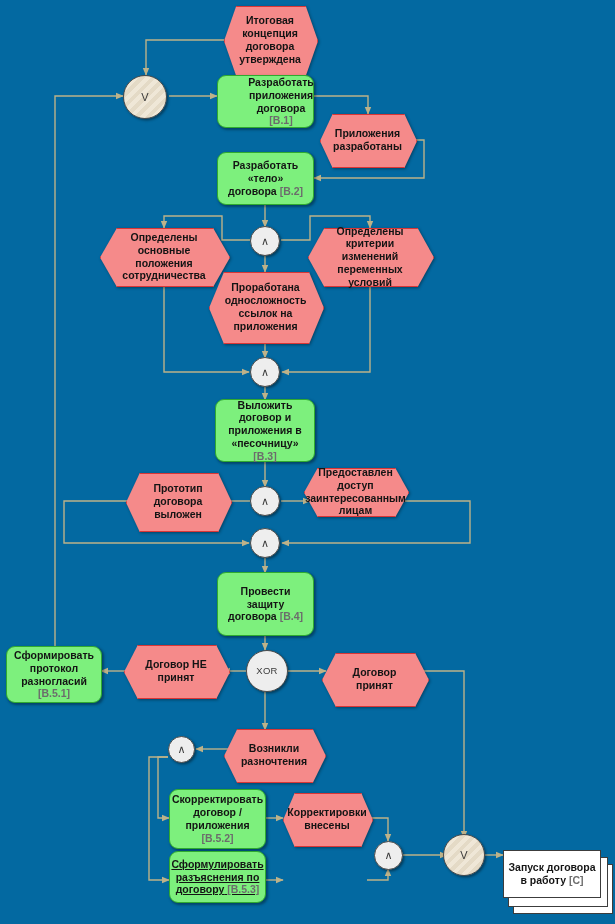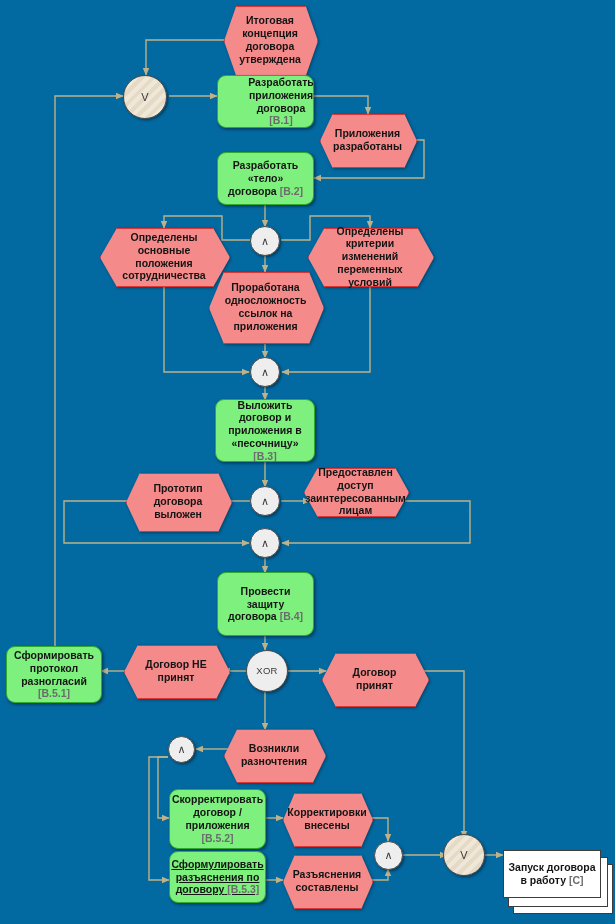--- a/index.html
+++ b/index.html
@@ -238,24 +238,20 @@
   <div class="node ev" style="left:283px;top:793px;width:88px;height:52px;justify-content:center;">
     <span class="hx"></span>
     <span class="lbl">Корректировки внесены</span>
   </div>
 
   <div class="node fn" style="left:169px;top:851px;width:97px;height:52px;text-decoration:underline;">
     <span class="lbl"><span>Сформулировать разъяснения по договору</span>
       <span class="code">[B.5.3]</span></span>
   </div>
 
-  <div class="node ev" style="left:283px;top:855px;width:88px;height:52px;">
-    <span class="hx"></span>
-    <span class="lbl">Разъяснения составлены</span>
-  </div>
 
   <div class="node gw and" style="left:374px;top:841px;width:29px;height:29px;">
     <span class="sym">∧</span>
   </div>
 
   <div class="node gw or" style="left:443px;top:834px;width:42px;height:42px;">
     <span class="sym">V</span>
   </div>
 
   <div class="node doc" style="left:503px;top:826px;width:108px;height:62px;">

